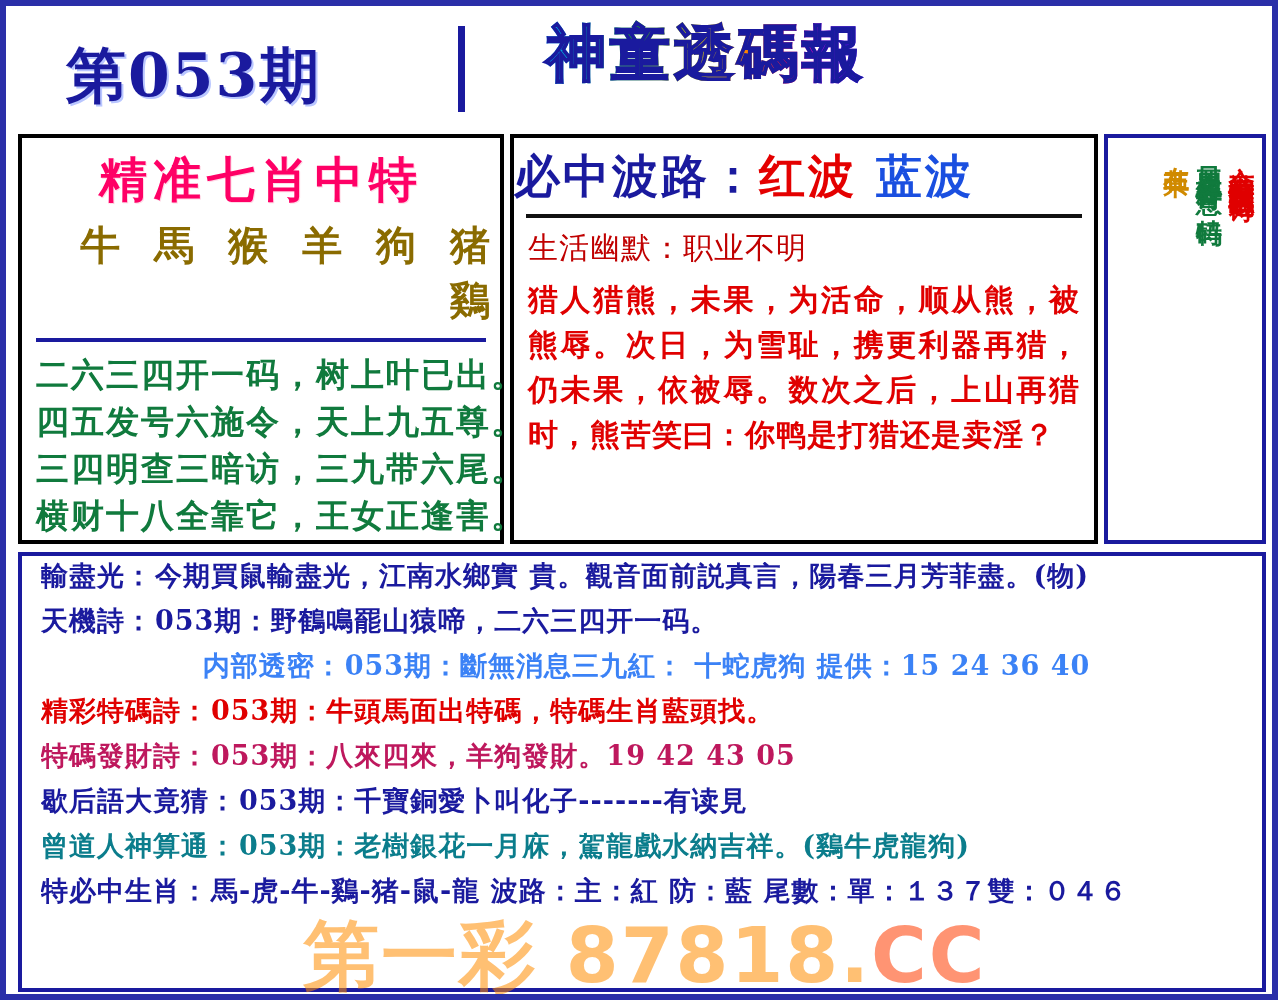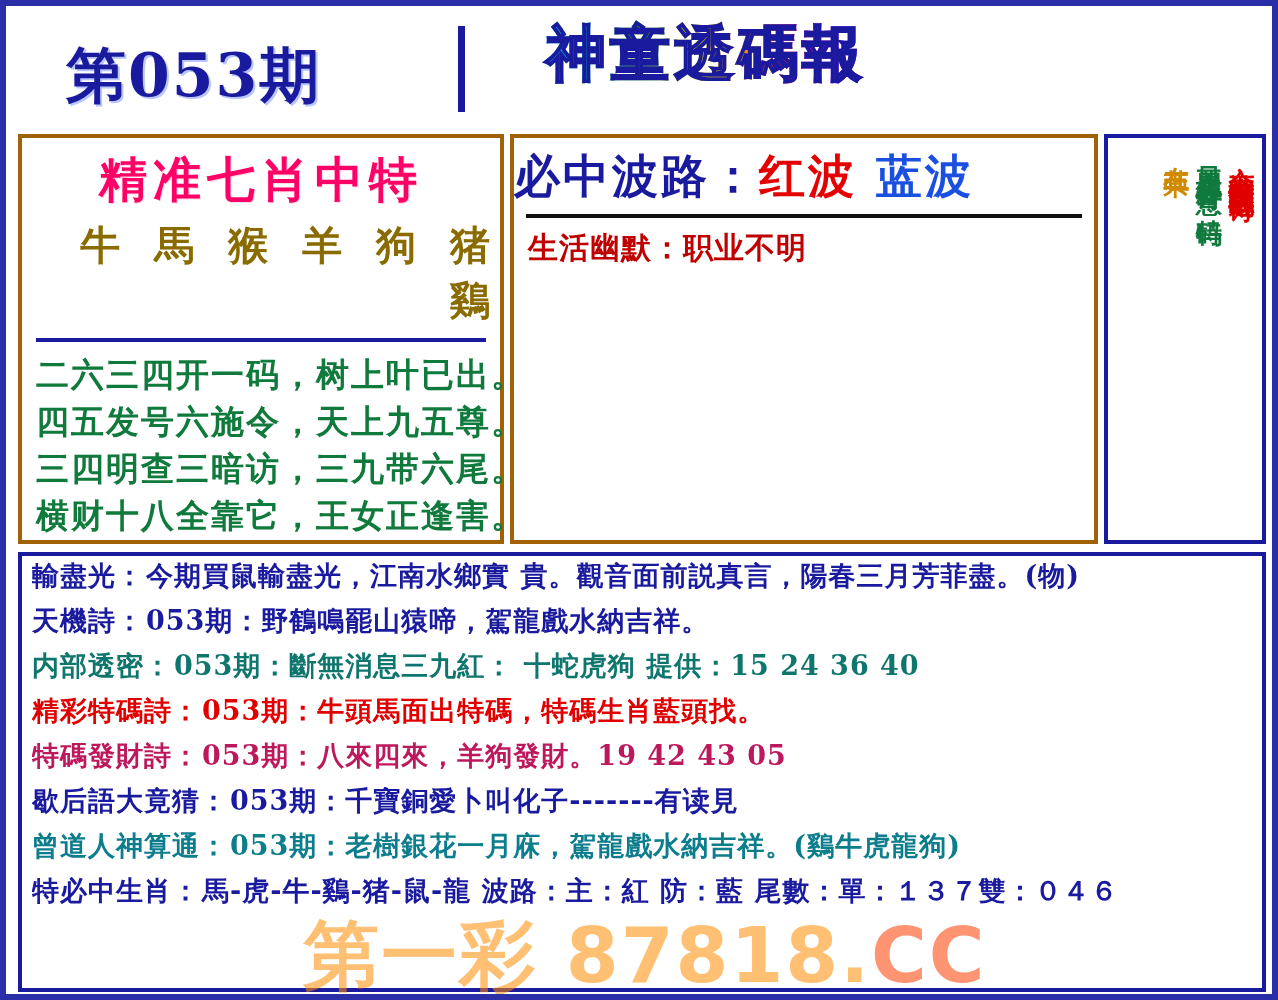--- a/index.html
+++ b/index.html
@@ -42,21 +42,21 @@
     -webkit-text-stroke:2px #1a1a9e;
     text-shadow:none;
     white-space:nowrap;
   }
   
   .band{
     position:absolute;left:12px;top:128px;width:1248px;height:412px;
   }
   .panel{
     position:absolute;box-sizing:border-box;
-    border:4px solid #a16207;
+    border:4px solid #000000;
     background:#ffffff;
   }
   .p-left{left:0;top:0;width:486px;height:410px;}
   .p-mid{left:492px;top:0;width:588px;height:410px;}
   .p-right{left:1086px;top:0;width:162px;height:410px;border:4px solid #1a1a9e;}
   .title-seven{
     margin:10px 0 0 0;text-align:center;
     font-family:"DejaVu Serif","Liberation Serif",serif;
     font-size:48px;font-weight:bold;color:#ff0066;
     letter-spacing:6px;
@@ -88,21 +88,21 @@
     letter-spacing:3px;
     color:#1a1a9e;
     white-space:nowrap;
   }
   .mid-title .red{color:#e40000;}
   .mid-title .blue{color:#1a4fe0;}
   .mid-rule{margin:6px 12px 0 12px;height:4px;background:#111;}
   .humor-head{
     margin:10px 0 0 14px;
     font-family:"DejaVu Serif","Liberation Serif",serif;
-    font-size:30px;font-weight:bold;color:#c00000;
+    font-size:30px;font-weight:normal;color:#c00000;
     letter-spacing:1px;
   }
   .humor-body{
     margin:8px 14px 0 14px;
     font-family:"DejaVu Serif","Liberation Serif",serif;
     font-size:30px;font-weight:bold;color:#e00000;
     line-height:1.5;letter-spacing:1px;
     text-align:justify;
   }
   .p-right .vcols{
@@ -122,35 +122,35 @@
   .vcol.c1{color:#e00000;}
   .vcol.c2{color:#107a3d;}
   .vcol.c3{color:#d08a00;}
   
   .bottom{
     position:absolute;left:12px;top:546px;width:1248px;height:440px;
     box-sizing:border-box;
     border:4px solid #1a1a9e;
     border-top:4px solid #1a1a9e;
     background:transparent;
-    padding:6px 10px 0 10px;
+    padding:6px 10px 0 19px;
   }
   .line{
     font-family:"DejaVu Serif","Liberation Serif",serif;
     font-size:27px;font-weight:bold;
     letter-spacing:1px;
     line-height:1.0;
     height:45px;
     white-space:nowrap;
     overflow:hidden;
   }
   .c-blue{color:#1a1a9e;}
   .c-red{color:#e00000;}
   .c-green{color:#be185d;}
-  .c-purple{color:#0f766e;}
+  .c-purple{color:#3b82f6;text-align:center;}
   .c-teal{color:#0b7d8c;}
   .line .k{margin-right:2px;}
   
   .watermark{
     position:absolute;left:0;top:900px;width:1278px;
     text-align:center;
     font-family:"DejaVu Sans","Liberation Sans",sans-serif;
     font-size:76px;font-weight:bold;
     color:rgba(255,140,0,0.55);
     letter-spacing:2px;
@@ -191,37 +191,38 @@
         <div>横财十八全靠它，王女正逢害。</div>
       </div>
     </div>
 
     <div class="panel p-mid">
       <div class="mid-title">
         <span>必中波路：</span><span class="red">红波</span>&nbsp;<span class="blue">蓝波</span>
       </div>
       <div class="mid-rule"></div>
       <div class="humor-head">生活幽默：职业不明</div>
+      <div class="humor-body">猎人猎熊，未果，为活命，顺从熊，被熊辱。次日，为雪耻，携更利器再猎，仍未果，依被辱。数次之后，上山再猎时，熊苦笑曰：你鸭是打猎还是卖淫？</div>
     </div>
 
     <div class="panel p-right">
       <div class="vcols">
         <div class="vcol c1">六合神童特别奉献透码诗</div>
         <div class="vcol c2">只要用心解开诗意，特码</div>
         <div class="vcol c3">在其中</div>
       </div>
     </div>
   </div>
 
   <div class="bottom">
     <div class="line c-blue">
       <span class="k">輸盡光：</span><span>今期買鼠輸盡光，江南水鄉實 貴。觀音面前説真言，陽春三月芳菲盡。(物)</span>
     </div>
     <div class="line c-blue">
-      <span class="k">天機詩：</span><span>053期：野鶴鳴罷山猿啼，駕龍戲水納吉祥。</span>
+      <span class="k">天機詩：</span><span>053期：野鶴鳴罷山猿啼，二六三四开一码。</span>
     </div>
     <div class="line c-purple">
       <span class="k">内部透密：</span><span>053期：斷無消息三九紅： 十蛇虎狗 提供：15 24 36 40</span>
     </div>
     <div class="line c-red">
       <span class="k">精彩特碼詩：</span><span>053期：牛頭馬面出特碼，特碼生肖藍頭找。</span>
     </div>
     <div class="line c-green">
       <span class="k">特碼發財詩：</span><span>053期：八來四來，羊狗發財。19 42 43 05</span>
     </div>

